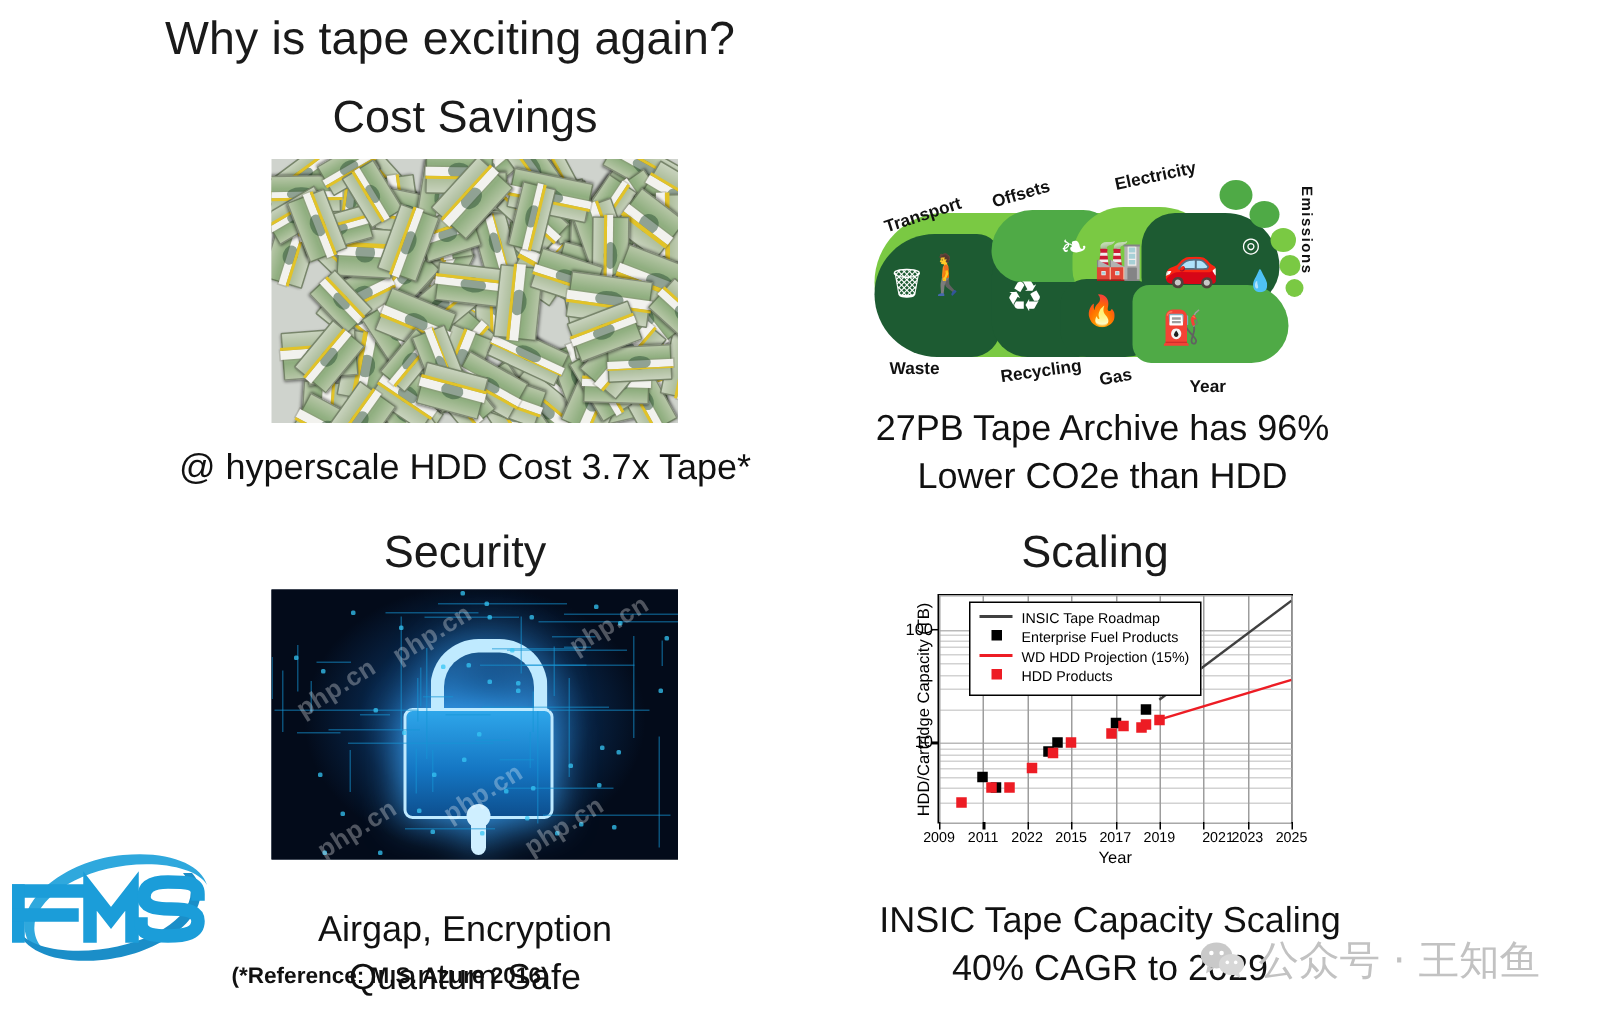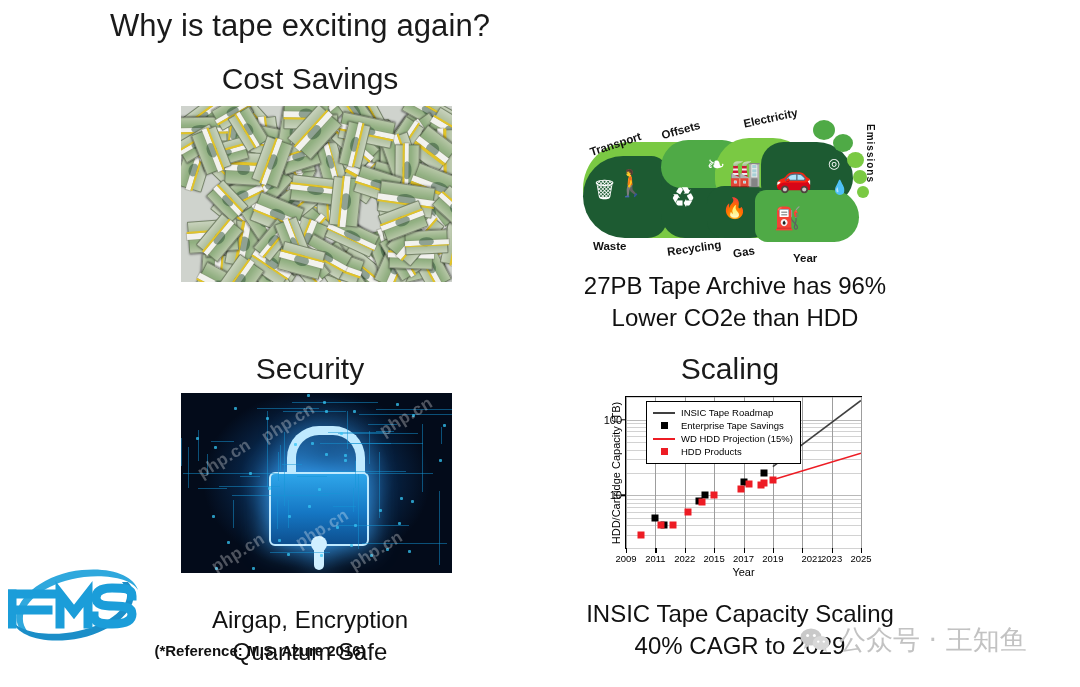--- a/index.html
+++ b/index.html
@@ -105,21 +105,21 @@
          font-size:11px;white-space:nowrap;}
   .ytickmark{position:absolute;right:100%;width:5px;height:1.4px;background:#000;transform:translateY(-50%);}
   .xtick{position:absolute;top:100%;margin-top:5px;transform:translateX(-50%);
          font-size:9.5px;white-space:nowrap;}
   .xtickmark{position:absolute;top:100%;width:1.2px;height:5px;background:#000;}
   .xaxlabel{position:absolute;left:0;right:0;top:100%;margin-top:18px;text-align:center;font-size:11px;}
   .pt{position:absolute;width:7px;height:7px;transform:translate(-50%,-50%);}
   .pt.tape{background:#000;} .pt.hdd{background:#ed1c24;}
   .legend{position:absolute;left:20px;top:4px;background:#fff;border:1px solid #000;
           padding:4px 7px 5px 6px;font-size:9.5px;line-height:1.38;z-index:5;}
-  .lrow{display:flex;align-items:center;gap:6px;white-space:nowrap;}
+  .lrow{display:flex;gap:6px;white-space:nowrap;}
   .lsw{width:22px;height:9px;display:flex;align-items:center;justify-content:center;flex:0 0 22px;}
   .lline{width:22px;height:2px;background:#404040;}
   .lline.red{background:#ed1c24;}
   .lsq{width:7px;height:7px;background:#000;}
   .lsq.red{background:#ed1c24;}
 
   
   .logo{position:absolute;left:8px;top:552px;width:132px;height:98px;}
 
   
@@ -626,41 +626,42 @@
       <div class="flabel" style="left: 28px; top: 132px; transform: rotate(0deg);">Waste</div>
       <div class="flabel" style="left: 24px; top: 30px; transform: rotate(-18deg);">Transport</div>
       <div class="flabel" style="left: 96px; top: 16px; transform: rotate(-16deg);">Offsets</div>
       <div class="flabel" style="left: 102px; top: 134px; transform: rotate(-8deg);">Recycling</div>
       <div class="flabel" style="left: 178px; top: 4px; transform: rotate(-12deg);">Electricity</div>
       <div class="flabel" style="left: 168px; top: 138px; transform: rotate(-10deg);">Gas</div>
       <div class="flabel" style="left: 228px; top: 144px; transform: rotate(0deg);">Year</div>
       <div class="flabel" style="left: 300px; top: 16px; writing-mode: vertical-rl; font-size: 10px; letter-spacing: 1px;">Emissions</div>
     </div>
 
+  <div class="caption" id="c-cost">@ hyperscale HDD Cost 3.7x Tape*</div>
   <div class="caption" id="c-sust">27PB Tape Archive has 96%<br>Lower CO2e than HDD</div>
   <div class="caption" id="c-sec">Airgap, Encryption<br>Quantum Safe</div>
   <div class="caption" id="c-scal">INSIC Tape Capacity Scaling<br>40% CAGR to 2029</div>
   <div class="ref">(*Reference: M.S. Azure 2016)</div>
 
   <div class="chart">
     <div class="plot" id="plot">
       <div class="ylab">HDD/Cartridge Capacity (TB)</div>
       <div class="xaxlabel">Year</div>
       <div class="legend" id="legend">
           <div class="lrow">
             <span class="lsw">
               <span class="lline"></span>
             </span>
             <span>INSIC Tape Roadmap</span>
           </div>
           <div class="lrow">
             <span class="lsw">
               <span class="lsq"></span>
             </span>
-            <span>Enterprise Tape Savings</span>
+            <span>Enterprise Fuel Products</span>
           </div>
           <div class="lrow">
             <span class="lsw">
               <span class="lline red"></span>
             </span>
             <span>WD HDD Projection (15%)</span>
           </div>
           <div class="lrow">
             <span class="lsw">
               <span class="lsq red"></span>

